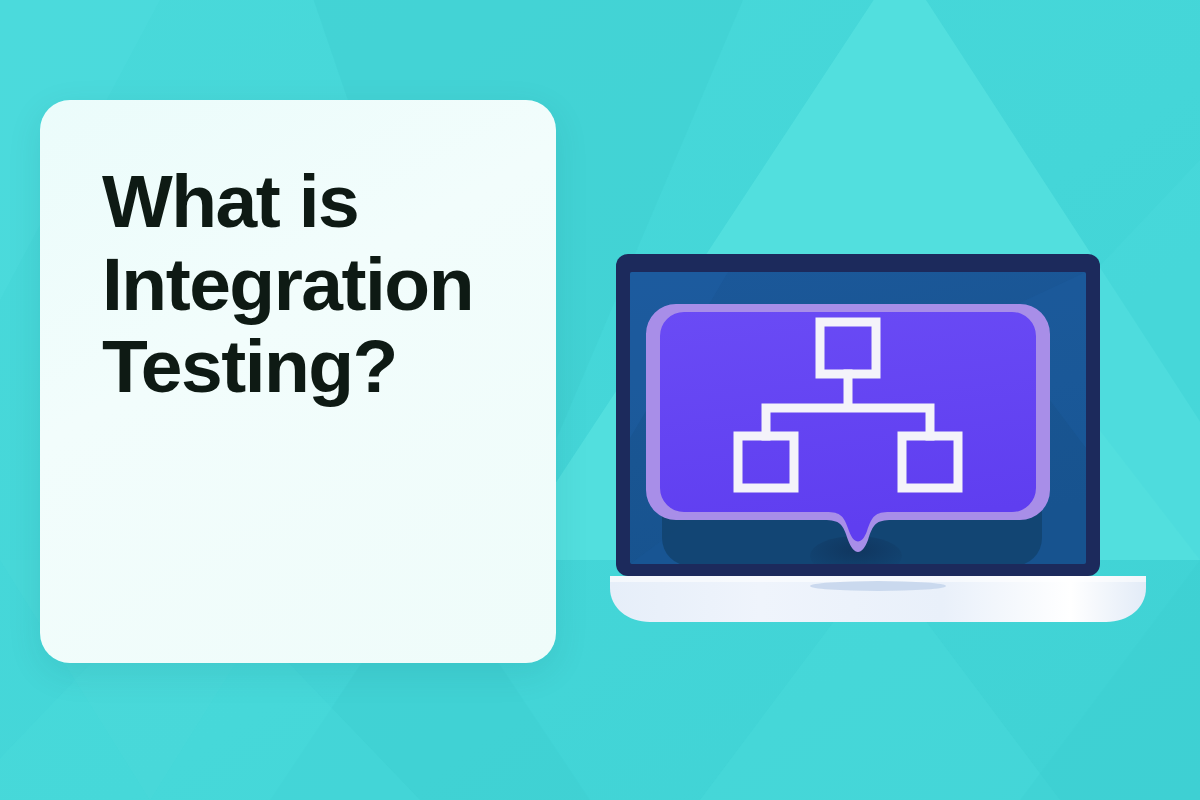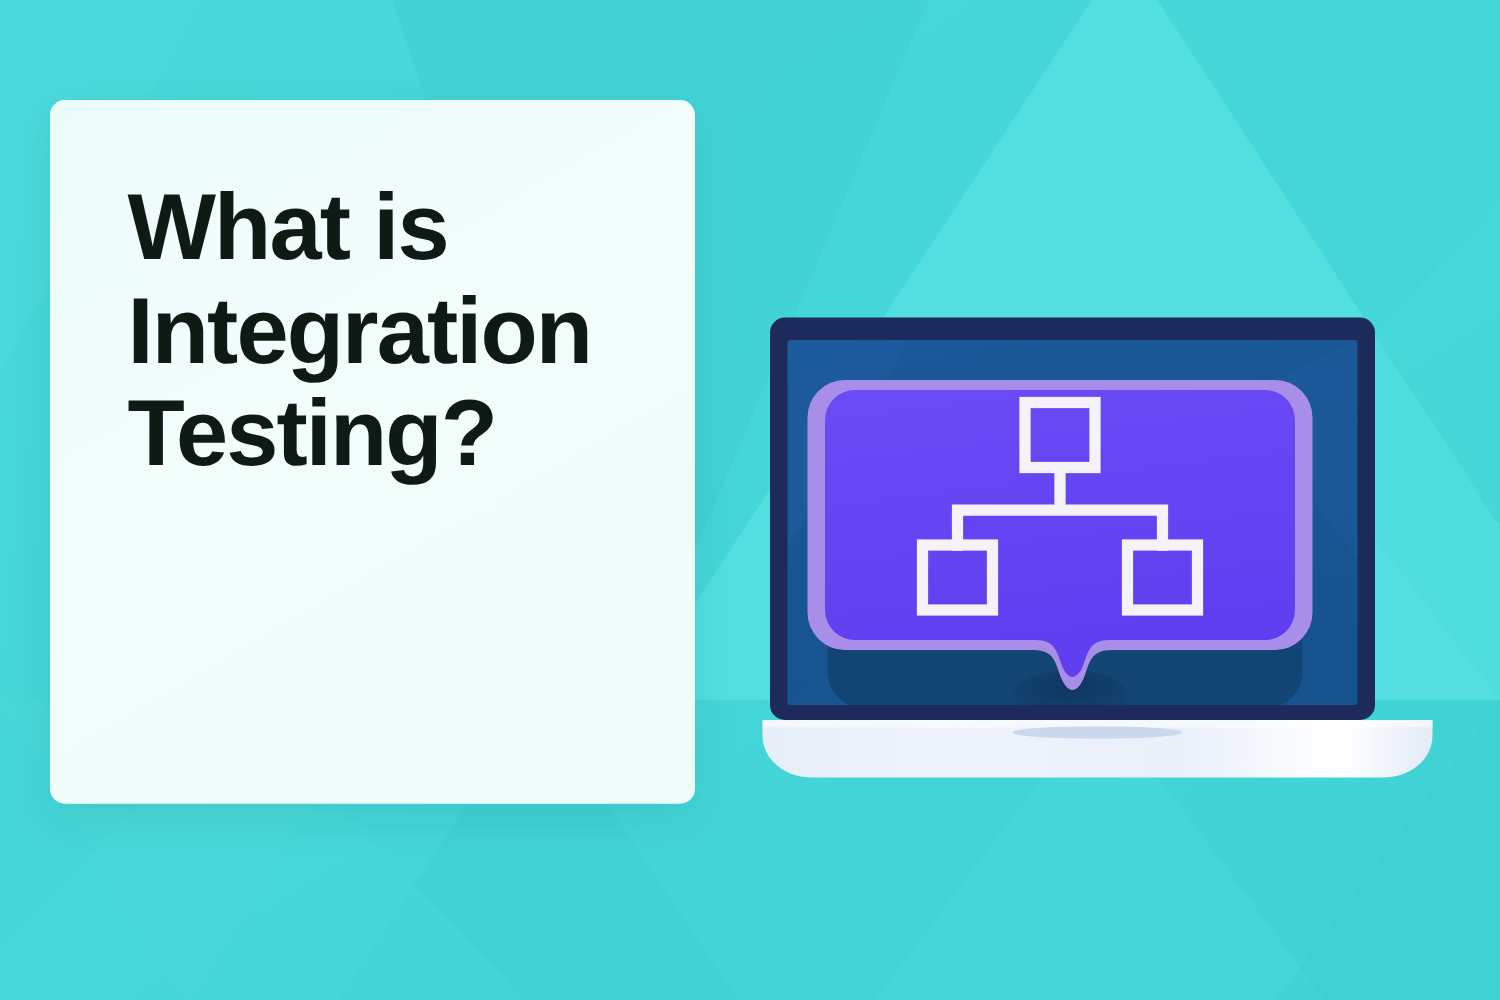--- a/index.html
+++ b/index.html
@@ -24,24 +24,24 @@
     inset: 0;
     width: 1200px;
     height: 800px;
     display: block;
   }
 
   
   #title-card {
     position: absolute;
     left: 40px;
-    top: 80px;
+    top: 100px;
     width: 516px;
     height: 563px;
-    border-radius: 12px;
+    border-radius: 30px;
     background: linear-gradient(150deg, #EBFCFB 0%, #F2FDFC 40%, #EFFCFA 100%);
     box-shadow: 0 10px 34px rgba(10, 70, 75, 0.10);
     box-sizing: border-box;
     padding: 60px 52px 0 62px;
     overflow: hidden;
   }
 
   #card-heading {
     margin: 0;
     padding: 0;

